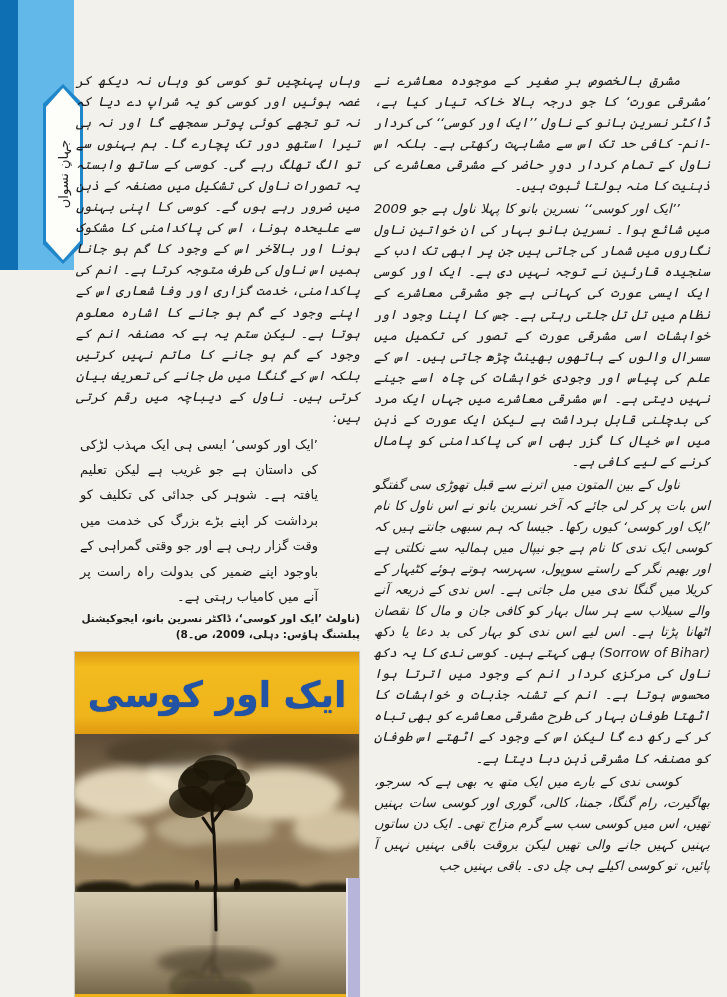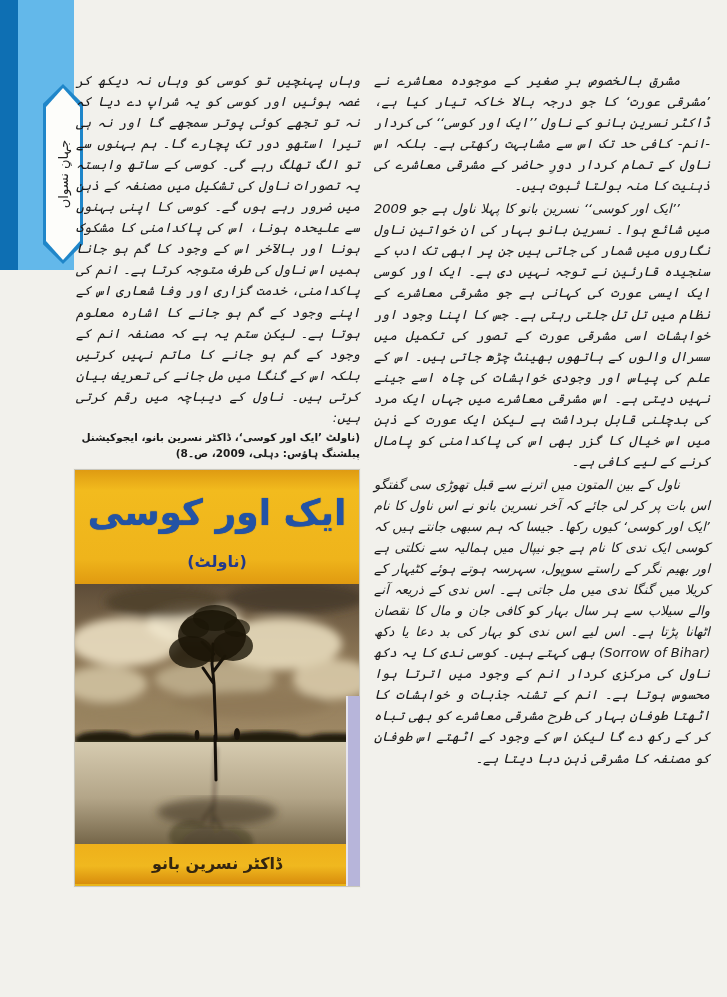--- a/index.html
+++ b/index.html
@@ -56,21 +56,21 @@
   .book-cover{
     position:relative;
     width:284px;height:416px;
     margin:8px 0 0 0;
     border:1px solid #c9c7bd;
     background:#e9b519;
     box-shadow:0 0 0 1px #efeee8;
   }
   .cover-top{
     position:relative;
-    height:114px;
+    height:82px;
     background:linear-gradient(180deg,#df9b12 0%,#f2bb1e 18%,#efb41b 78%,#e09a10 100%);
     text-align:center;
   }
   .cover-title{
     padding-top:14px;
     font-size:36px;font-weight:bold;color:#2353a5;
     text-shadow:0 0 1px #1b3f85;
     direction:rtl;
   }
   .cover-subtitle{
@@ -104,30 +104,31 @@
       </div>
     </div>
   </div>
 
   <div class="content">
 
     <div class="col col-right">
       <p class="indent">مشرق بالخصوص برِ صغیر کے موجودہ معاشرے نے ’مشرقی عورت‘ کا جو درجہ بالا خاکہ تیار کیا ہے، ڈاکٹر نسرین بانو کے ناول ’’ایک اور کوسی‘‘ کی کردار -انم- کافی حد تک اس سے مشابہت رکھتی ہے۔ بلکہ اس ناول کے تمام کردار دورِ حاضر کے مشرقی معاشرے کی ذہنیت کا منہ بولتا ثبوت ہیں۔</p>
       <p class="indent">’’ایک اور کوسی‘‘ نسرین بانو کا پہلا ناول ہے جو 2009 میں شائع ہوا۔ نسرین بانو بہار کی ان خواتین ناول نگاروں میں شمار کی جاتی ہیں جن پر ابھی تک ادب کے سنجیدہ قارئین نے توجہ نہیں دی ہے۔ ایک اور کوسی ایک ایسی عورت کی کہانی ہے جو مشرقی معاشرے کے نظام میں تل تل جلتی رہتی ہے۔ جس کا اپنا وجود اور خواہشات اسی مشرقی عورت کے تصور کی تکمیل میں سسرال والوں کے ہاتھوں بھینٹ چڑھ جاتی ہیں۔ اس کے علم کی پیاس اور وجودی خواہشات کی چاہ اسے جینے نہیں دیتی ہے۔ اس مشرقی معاشرے میں جہاں ایک مرد کی بدچلنی قابل برداشت ہے لیکن ایک عورت کے ذہن میں اس خیال کا گزر بھی اس کی پاکدامنی کو پامال کرنے کے لیے کافی ہے۔</p>
       <p class="indent">ناول کے بین المتون میں اترنے سے قبل تھوڑی سی گفتگو اس بات پر کر لی جائے کہ آخر نسرین بانو نے اس ناول کا نام ’ایک اور کوسی‘ کیوں رکھا۔ جیسا کہ ہم سبھی جانتے ہیں کہ کوسی ایک ندی کا نام ہے جو نیپال میں ہمالیہ سے نکلتی ہے اور بھیم نگر کے راستے سوپول، سہرسہ ہوتے ہوئے کٹیہار کے کریلا میں گنگا ندی میں مل جاتی ہے۔ اس ندی کے ذریعہ آنے والے سیلاب سے ہر سال بہار کو کافی جان و مال کا نقصان اٹھانا پڑتا ہے۔ اس لیے اس ندی کو بہار کی بد دعا یا دکھ (Sorrow of Bihar) بھی کہتے ہیں۔ کوسی ندی کا یہ دکھ ناول کی مرکزی کردار انم کے وجود میں اترتا ہوا محسوس ہوتا ہے۔ انم کے تشنہ جذبات و خواہشات کا اٹھتا طوفان بہار کی طرح مشرقی معاشرے کو بھی تباہ کر کے رکھ دے گا لیکن اس کے وجود کے اٹھتے اس طوفان کو مصنفہ کا مشرقی ذہن دبا دیتا ہے۔</p>
+      <p class="indent">کوسی ندی کے بارے میں ایک متھ یہ بھی ہے کہ سرجو، بھاگیرت، رام گنگا، جمنا، کالی، گوری اور کوسی سات بہنیں تھیں، اس میں کوسی سب سے گرم مزاج تھی۔ ایک دن ساتوں بہنیں کہیں جانے والی تھیں لیکن بروقت باقی بہنیں نہیں آ پائیں، تو کوسی اکیلے ہی چل دی۔ باقی بہنیں جب</p>
     </div>
 
     <div class="col col-left">
       <p>وہاں پہنچیں تو کوسی کو وہاں نہ دیکھ کر غصہ ہوئیں اور کوسی کو یہ شراپ دے دیا کہ نہ تو تجھے کوئی پوتر سمجھے گا اور نہ ہی تیرا استھو دور تک پچارے گا۔ ہم بہنوں سے تو الگ تھلگ رہے گی۔ کوسی کے ساتھ وابستہ یہ تصورات ناول کی تشکیل میں مصنفہ کے ذہن میں ضرور رہے ہوں گے۔ کوسی کا اپنی بہنوں سے علیحدہ ہونا، اس کی پاکدامنی کا مشکوک ہونا اور بالآخر اس کے وجود کا گم ہو جانا ہمیں اس ناول کی طرف متوجہ کرتا ہے۔ انم کی پاکدامنی، خدمت گزاری اور وفا شعاری اس کے اپنے وجود کے گم ہو جانے کا اشارہ معلوم ہوتا ہے۔ لیکن ستم یہ ہے کہ مصنفہ انم کے وجود کے گم ہو جانے کا ماتم نہیں کرتیں بلکہ اس کے گنگا میں مل جانے کی تعریف بیان کرتی ہیں۔ ناول کے دیباچہ میں رقم کرتی ہیں:</p>
+      <div class="quote-block">’ایک اور کوسی‘ ایسی ہی ایک مہذب لڑکی کی داستان ہے جو غریب ہے لیکن تعلیم یافتہ ہے۔ شوہر کی جدائی کی تکلیف کو برداشت کر اپنے بڑے بزرگ کی خدمت میں وقت گزار رہی ہے اور جو وقتی گمراہی کے باوجود اپنے ضمیر کی بدولت راہ راست پر آنے میں کامیاب رہتی ہے۔</div>
       <div class="citation">(ناولٹ ’ایک اور کوسی‘، ڈاکٹر نسرین بانو، ایجوکیشنل پبلشنگ ہاؤس: دہلی، 2009، ص۔8)</div>
 
       <div class="book-cover">
         <div class="cover-top">
           <div class="cover-title">ایک اور کوسی</div>
-          <div class="cover-subtitle">(ناولٹ)</div>
         </div>
 
         <svg class="cover-photo" viewBox="0 0 284 260" xmlns="http://www.w3.org/2000/svg">
           <defs>
             <linearGradient id="sky" x1="0" y1="0" x2="0" y2="1">
               <stop offset="0" stop-color="#5d4c38"></stop>
               <stop offset="0.45" stop-color="#8a7454"></stop>
               <stop offset="1" stop-color="#a08a66"></stop>
             </linearGradient>
             <linearGradient id="water" x1="0" y1="0" x2="0" y2="1">

